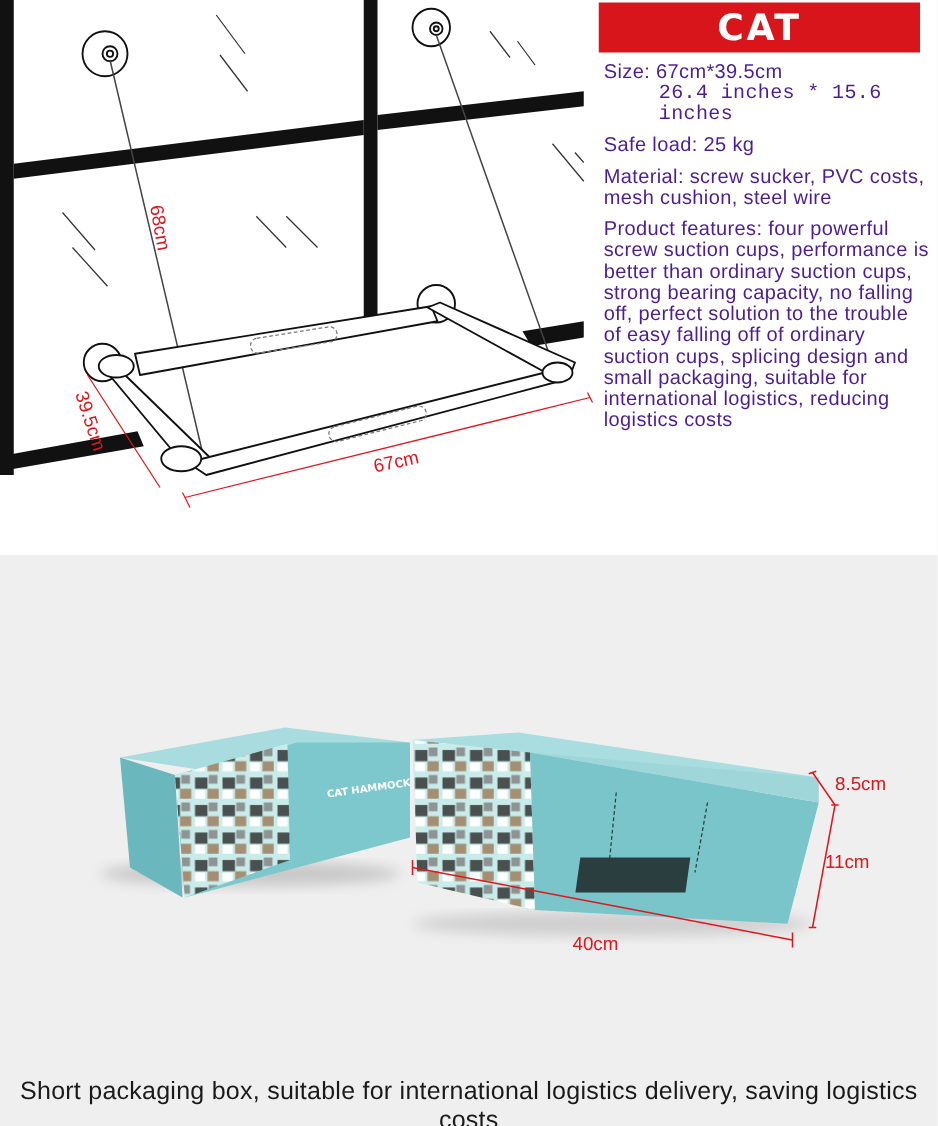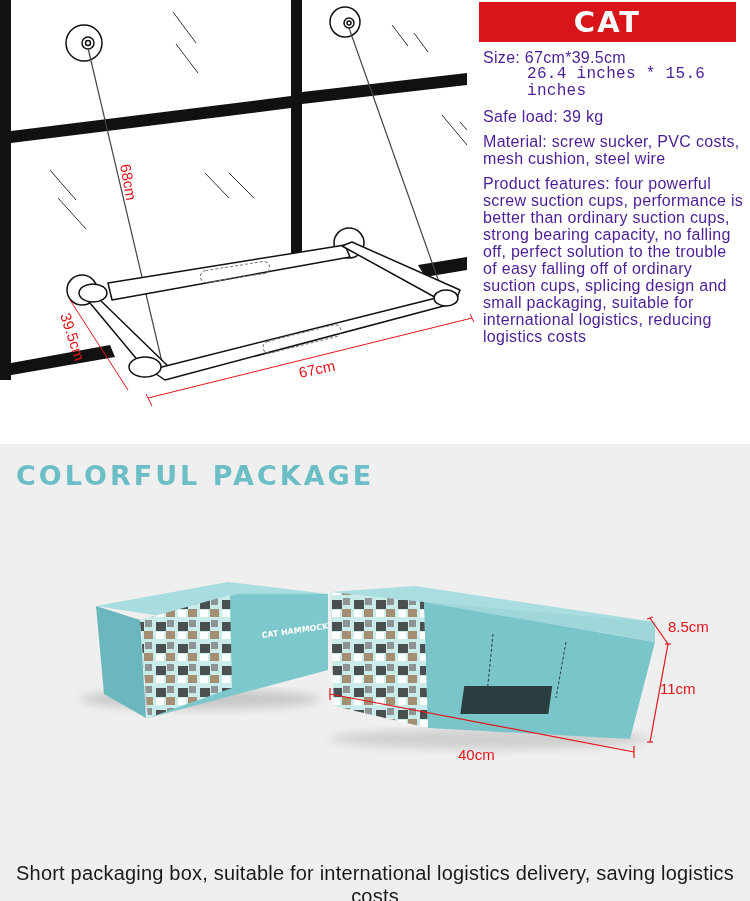--- a/index.html
+++ b/index.html
@@ -85,28 +85,27 @@
     <text class="dimlabel" transform="translate(300 378) rotate(-12)">67cm</text>
   </svg>
 
   <div class="title-badge">CAT HAMMOCK</div>
 
   <div class="specs">
     <p>
       <span>Size: 67cm*39.5cm</span>
       <span class="indent">26.4 inches * 15.6 inches</span>
     </p>
-    <p>Safe load: 39 kg</p>
+    <p>Safe load: 25 kg</p>
     <p>Material: screw sucker, PVC costs, mesh cushion, steel wire</p>
     <p>Product features: four powerful screw suction cups, performance is better than ordinary suction cups, strong bearing capacity, no falling off, perfect solution to the trouble of easy falling off of ordinary suction cups, splicing design and small packaging, suitable for international logistics, reducing logistics costs</p>
   </div>
 </div>
 
 <div class="bottom">
-  <div class="pkg-title">COLORFUL PACKAGE</div>
 
   <svg class="pkg-scene" viewBox="0 0 750 240" width="750" height="240">
     <defs>
       <pattern id="cats" width="22" height="22" patternUnits="userSpaceOnUse">
         <rect width="22" height="22" fill="#c9ecea"></rect>
         <rect x="2" y="4" width="10" height="9" fill="#4a5050"></rect>
         <rect x="12" y="13" width="9" height="8" fill="#a58f73"></rect>
         <rect x="13" y="2" width="7" height="7" fill="#8e9494"></rect>
         <rect x="2" y="14" width="8" height="7" fill="#ffffff"></rect>
       </pattern>

